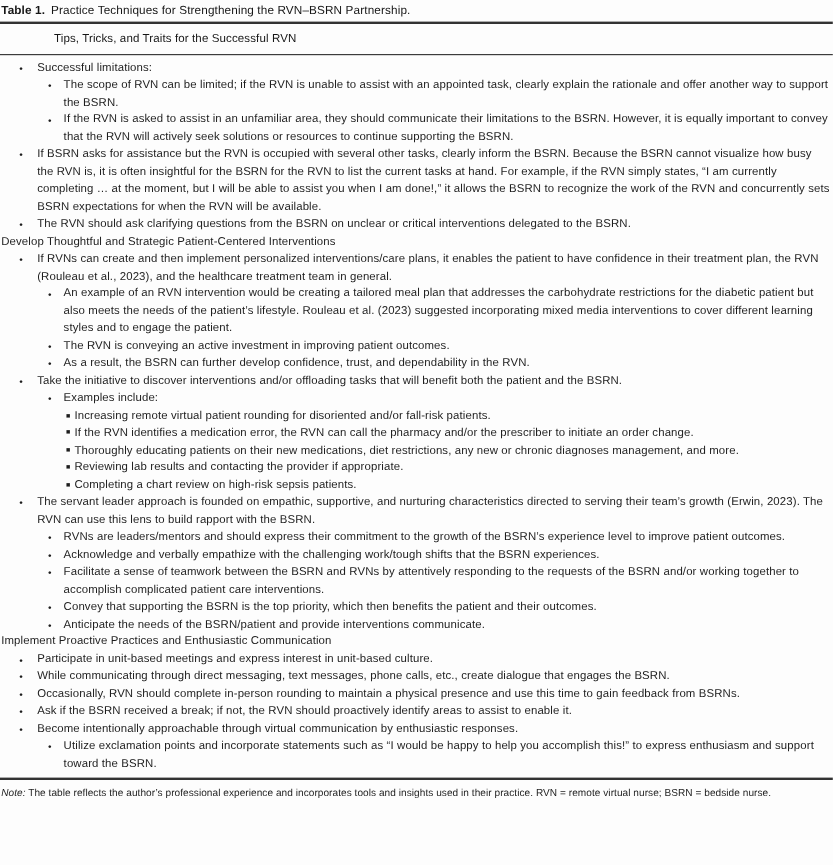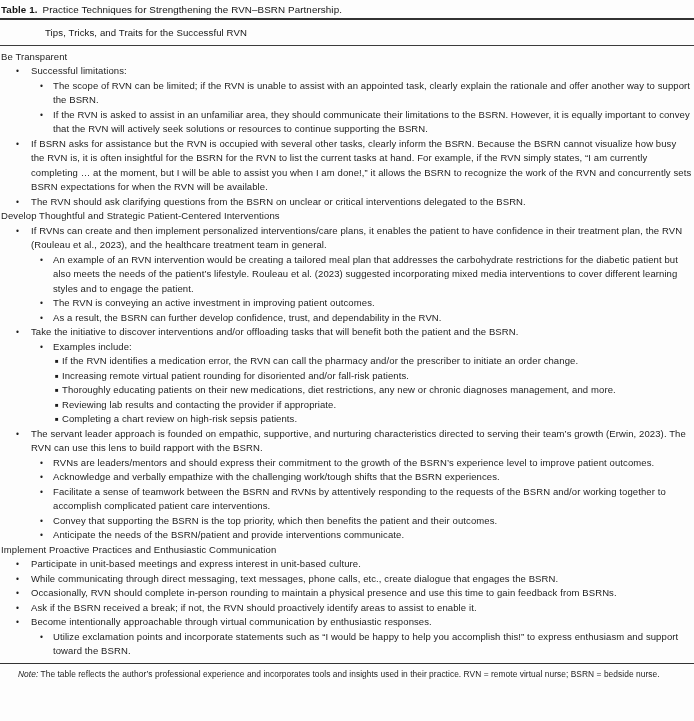--- a/index.html
+++ b/index.html
@@ -61,56 +61,55 @@
   .item.l1 { padding-left: 31px; }
   .item.l1 > .marker { left: 16px; }
   .item.l2 { padding-left: 53px; }
   .item.l2 > .marker { left: 40px; }
   .item.l3 { padding-left: 62px; }
   .item.l3 > .marker { left: 55px; font-size: 6px; }
   .note {
     font-size: 8.4px;
     line-height: 13.2px;
     letter-spacing: 0.05px;
-    padding: 4px 1px 0 18px;
+    padding: 4px 1px 0 1px;
     color: #1d1d1d;
   }
   .note i { font-style: italic; }
 </style>
 </head>
 <body>
 
 <div class="page">
 
   <div class="caption">
     <span class="cap-label">Table 1.</span><span>Practice Techniques for Strengthening the RVN–BSRN Partnership.</span>
   </div>
 
   <div class="rule thick"></div>
 
   <div class="colhead">Tips, Tricks, and Traits for the Successful RVN</div>
 
   <div class="rule"></div>
 
   <div class="tbody">
-      <div class="heading">Be Transparent</div>
       <div class="item l1"><span class="marker">•</span><span>Successful limitations:</span></div>
       <div class="item l2"><span class="marker">•</span><span>The scope of RVN can be limited; if the RVN is unable to assist with an appointed task, clearly explain the rationale and offer another way to support the BSRN.</span></div>
       <div class="item l2"><span class="marker">•</span><span>If the RVN is asked to assist in an unfamiliar area, they should communicate their limitations to the BSRN. However, it is equally important to convey that the RVN will actively seek solutions or resources to continue supporting the BSRN.</span></div>
       <div class="item l1"><span class="marker">•</span><span>If BSRN asks for assistance but the RVN is occupied with several other tasks, clearly inform the BSRN. Because the BSRN cannot visualize how busy the RVN is, it is often insightful for the BSRN for the RVN to list the current tasks at hand. For example, if the RVN simply states, “I am currently completing … at the moment, but I will be able to assist you when I am done!,” it allows the BSRN to recognize the work of the RVN and concurrently sets BSRN expectations for when the RVN will be available.</span></div>
       <div class="item l1"><span class="marker">•</span><span>The RVN should ask clarifying questions from the BSRN on unclear or critical interventions delegated to the BSRN.</span></div>
       <div class="heading">Develop Thoughtful and Strategic Patient-Centered Interventions</div>
       <div class="item l1"><span class="marker">•</span><span>If RVNs can create and then implement personalized interventions/care plans, it enables the patient to have confidence in their treatment plan, the RVN (Rouleau et al., 2023), and the healthcare treatment team in general.</span></div>
       <div class="item l2"><span class="marker">•</span><span>An example of an RVN intervention would be creating a tailored meal plan that addresses the carbohydrate restrictions for the diabetic patient but also meets the needs of the patient’s lifestyle. Rouleau et al. (2023) suggested incorporating mixed media interventions to cover different learning styles and to engage the patient.</span></div>
       <div class="item l2"><span class="marker">•</span><span>The RVN is conveying an active investment in improving patient outcomes.</span></div>
       <div class="item l2"><span class="marker">•</span><span>As a result, the BSRN can further develop confidence, trust, and dependability in the RVN.</span></div>
       <div class="item l1"><span class="marker">•</span><span>Take the initiative to discover interventions and/or offloading tasks that will benefit both the patient and the BSRN.</span></div>
       <div class="item l2"><span class="marker">•</span><span>Examples include:</span></div>
+      <div class="item l3"><span class="marker">■</span><span>Increasing remote virtual patient rounding for disoriented and/or fall-risk patients.</span></div>
       <div class="item l3"><span class="marker">■</span><span>If the RVN identifies a medication error, the RVN can call the pharmacy and/or the prescriber to initiate an order change.</span></div>
-      <div class="item l3"><span class="marker">■</span><span>Increasing remote virtual patient rounding for disoriented and/or fall-risk patients.</span></div>
       <div class="item l3"><span class="marker">■</span><span>Thoroughly educating patients on their new medications, diet restrictions, any new or chronic diagnoses management, and more.</span></div>
       <div class="item l3"><span class="marker">■</span><span>Reviewing lab results and contacting the provider if appropriate.</span></div>
       <div class="item l3"><span class="marker">■</span><span>Completing a chart review on high-risk sepsis patients.</span></div>
       <div class="item l1"><span class="marker">•</span><span>The servant leader approach is founded on empathic, supportive, and nurturing characteristics directed to serving their team’s growth (Erwin, 2023). The RVN can use this lens to build rapport with the BSRN.</span></div>
       <div class="item l2"><span class="marker">•</span><span>RVNs are leaders/mentors and should express their commitment to the growth of the BSRN’s experience level to improve patient outcomes.</span></div>
       <div class="item l2"><span class="marker">•</span><span>Acknowledge and verbally empathize with the challenging work/tough shifts that the BSRN experiences.</span></div>
       <div class="item l2"><span class="marker">•</span><span>Facilitate a sense of teamwork between the BSRN and RVNs by attentively responding to the requests of the BSRN and/or working together to accomplish complicated patient care interventions.</span></div>
       <div class="item l2"><span class="marker">•</span><span>Convey that supporting the BSRN is the top priority, which then benefits the patient and their outcomes.</span></div>
       <div class="item l2"><span class="marker">•</span><span>Anticipate the needs of the BSRN/patient and provide interventions communicate.</span></div>
       <div class="heading">Implement Proactive Practices and Enthusiastic Communication</div>

